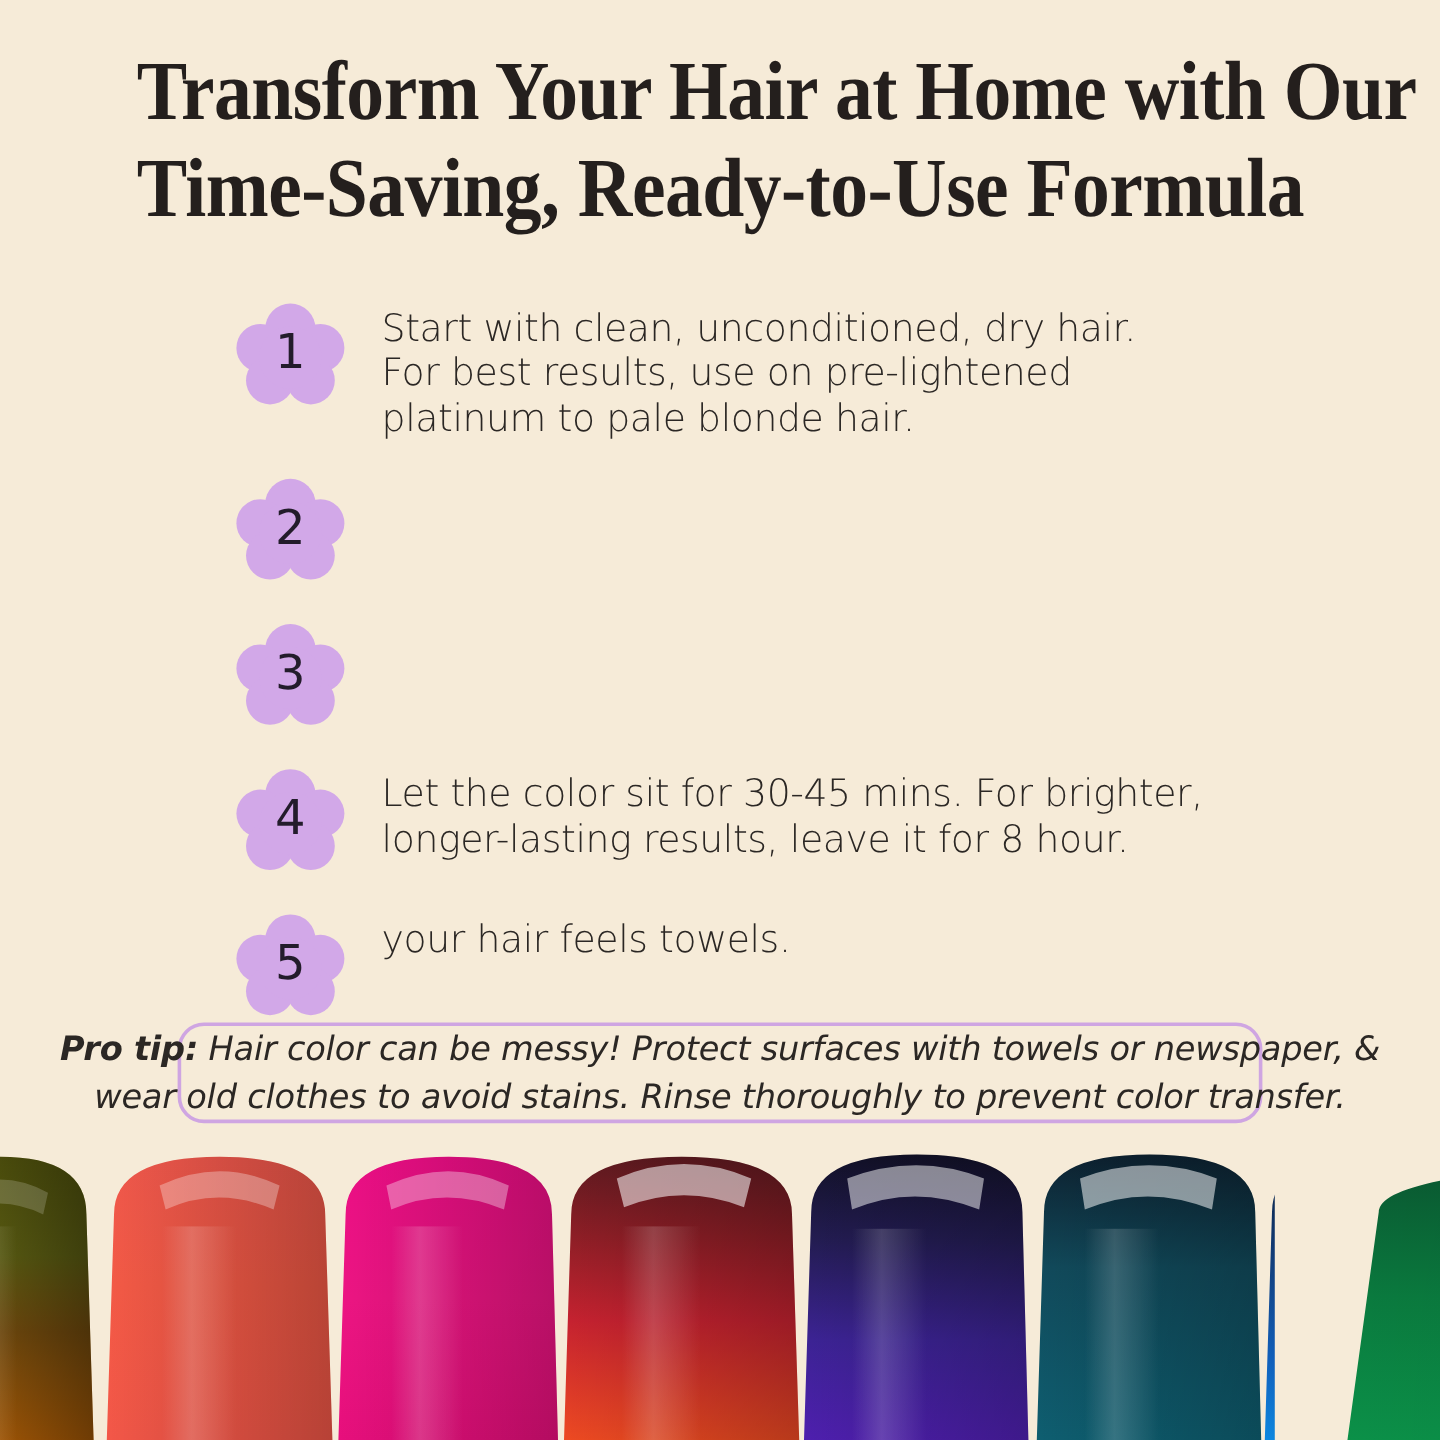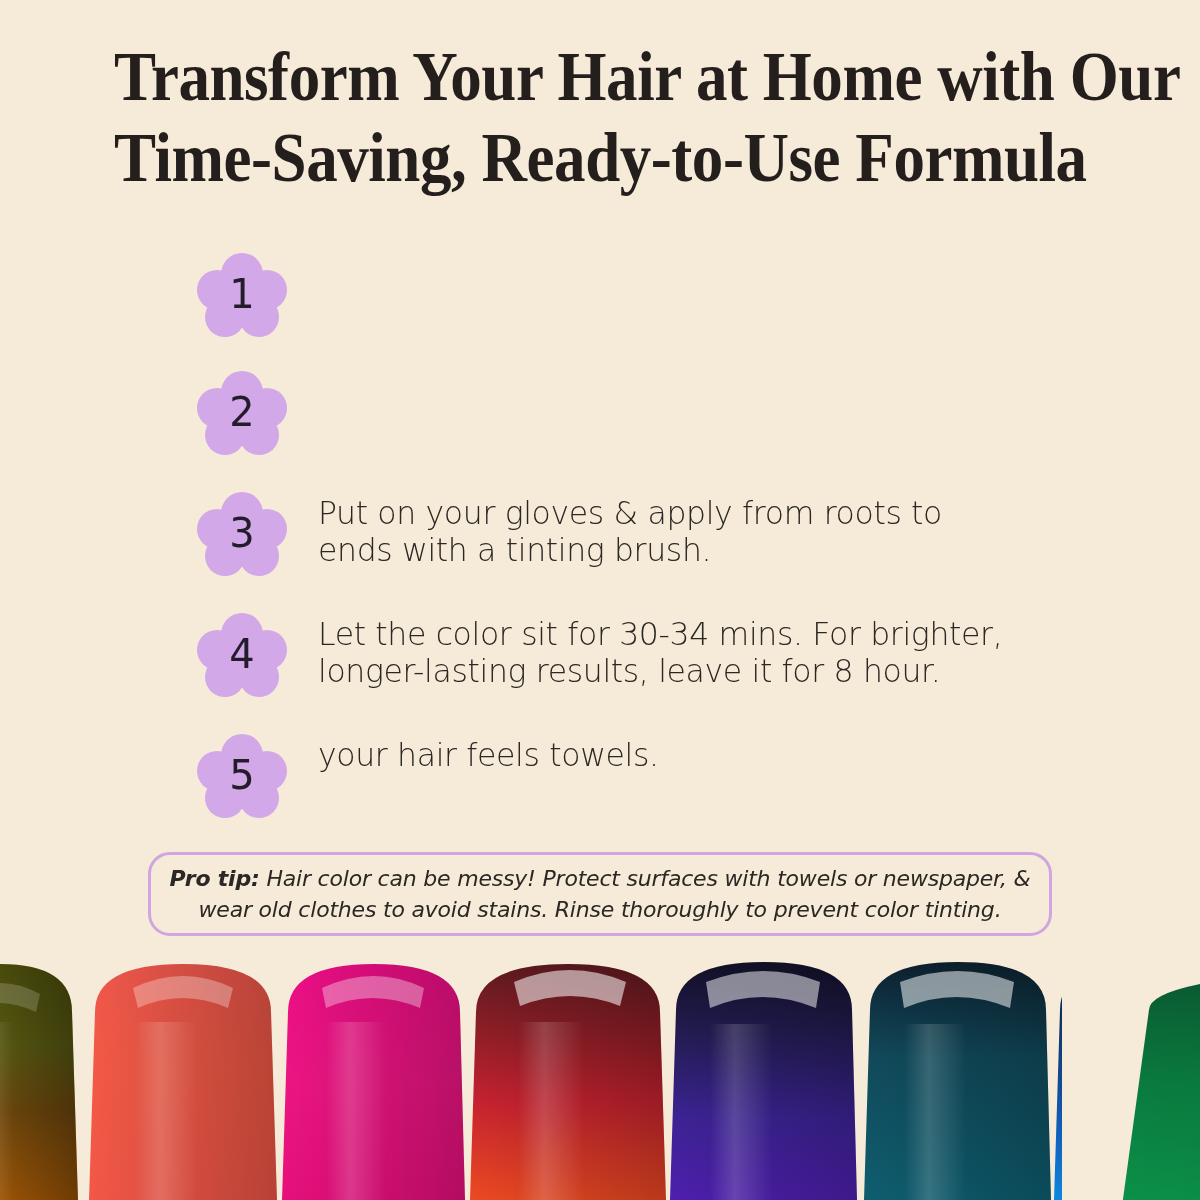--- a/index.html
+++ b/index.html
@@ -109,21 +109,21 @@
     align-items: center;
     justify-content: center;
     padding: 4px 22px;
   }
   .protip .pl {
     display: block;
     white-space: nowrap;
     font-family: "DejaVu Sans", sans-serif;
     font-style: italic;
     font-weight: 400;
-    font-size: 22px;
+    font-size: 28px;
     line-height: 1.42;
     color: #2B2724;
     letter-spacing: -0.2px;
     text-align: center;
   }
   .protip .lead {
     font-weight: 700;
     font-style: italic;
   }
 
@@ -158,20 +158,25 @@
             <circle cx="46" cy="22" r="21"></circle>
             <circle cx="21" cy="38" r="20"></circle>
             <circle cx="71" cy="38" r="20"></circle>
             <circle cx="29" cy="65" r="20"></circle>
             <circle cx="63" cy="65" r="20"></circle>
             <circle cx="46" cy="46" r="26"></circle>
           </g>
         </svg>
         <span class="num">1</span>
       </div>
+      <div class="step-text">
+        <span class="tl">Start with clean, unconditioned, dry hair.</span>
+        <span class="tl">For best results, use on pre-lightened</span>
+        <span class="tl">platinum to pale blonde hair.</span>
+      </div>
     </div>
 
     <div class="step two-line">
       <div class="badge">
         <svg viewBox="0 0 92 88" xmlns="http://www.w3.org/2000/svg" aria-hidden="true">
           <g fill="#D2A8E8">
             <circle cx="46" cy="22" r="21"></circle>
             <circle cx="21" cy="38" r="20"></circle>
             <circle cx="71" cy="38" r="20"></circle>
             <circle cx="29" cy="65" r="20"></circle>
@@ -192,42 +197,38 @@
             <circle cx="46" cy="22" r="21"></circle>
             <circle cx="21" cy="38" r="20"></circle>
             <circle cx="71" cy="38" r="20"></circle>
             <circle cx="29" cy="65" r="20"></circle>
             <circle cx="63" cy="65" r="20"></circle>
             <circle cx="46" cy="46" r="26"></circle>
           </g>
         </svg>
         <span class="num">3</span>
       </div>
-      <div class="step-text">
-        <span class="tl">Put on your gloves &amp; apply from roots to</span>
-        <span class="tl">ends with a tinting brush.</span>
-      </div>
     </div>
 
     <div class="step two-line">
       <div class="badge">
         <svg viewBox="0 0 92 88" xmlns="http://www.w3.org/2000/svg" aria-hidden="true">
           <g fill="#D2A8E8">
             <circle cx="46" cy="22" r="21"></circle>
             <circle cx="21" cy="38" r="20"></circle>
             <circle cx="71" cy="38" r="20"></circle>
             <circle cx="29" cy="65" r="20"></circle>
             <circle cx="63" cy="65" r="20"></circle>
             <circle cx="46" cy="46" r="26"></circle>
           </g>
         </svg>
         <span class="num">4</span>
       </div>
       <div class="step-text">
-        <span class="tl">Let the color sit for 30-34 mins. For brighter,</span>
+        <span class="tl">Let the color sit for 30-45 mins. For brighter,</span>
         <span class="tl">longer-lasting results, leave it for 8 hour.</span>
       </div>
     </div>
 
     <div class="step two-line">
       <div class="badge">
         <svg viewBox="0 0 92 88" xmlns="http://www.w3.org/2000/svg" aria-hidden="true">
           <g fill="#D2A8E8">
             <circle cx="46" cy="22" r="21"></circle>
             <circle cx="21" cy="38" r="20"></circle>
@@ -241,21 +242,21 @@
       </div>
       <div class="step-text">
         <span class="tl">your hair feels towels.</span>
       </div>
     </div>
 
   </div>
 
   <div class="protip">
     <span class="pl"><span class="lead">Pro tip:</span><span> Hair color can be messy! Protect surfaces with towels or newspaper, &amp;</span></span>
-    <span class="pl">wear old clothes to avoid stains. Rinse thoroughly to prevent color tinting.</span>
+    <span class="pl">wear old clothes to avoid stains. Rinse thoroughly to prevent color transfer.</span>
   </div>
 
   <div class="strip">
     <svg viewBox="0 0 1200 248" xmlns="http://www.w3.org/2000/svg" preserveAspectRatio="none" aria-hidden="true">
       <defs>
         <linearGradient id="g0" x1="0" y1="0" x2="0" y2="1">
           <stop offset="0%" stop-color="#5E600F"></stop>
             <stop offset="35%" stop-color="#6E7016"></stop>
           <stop offset="62%" stop-color="#8A5A10"></stop>
             <stop offset="100%" stop-color="#C96C07"></stop>

